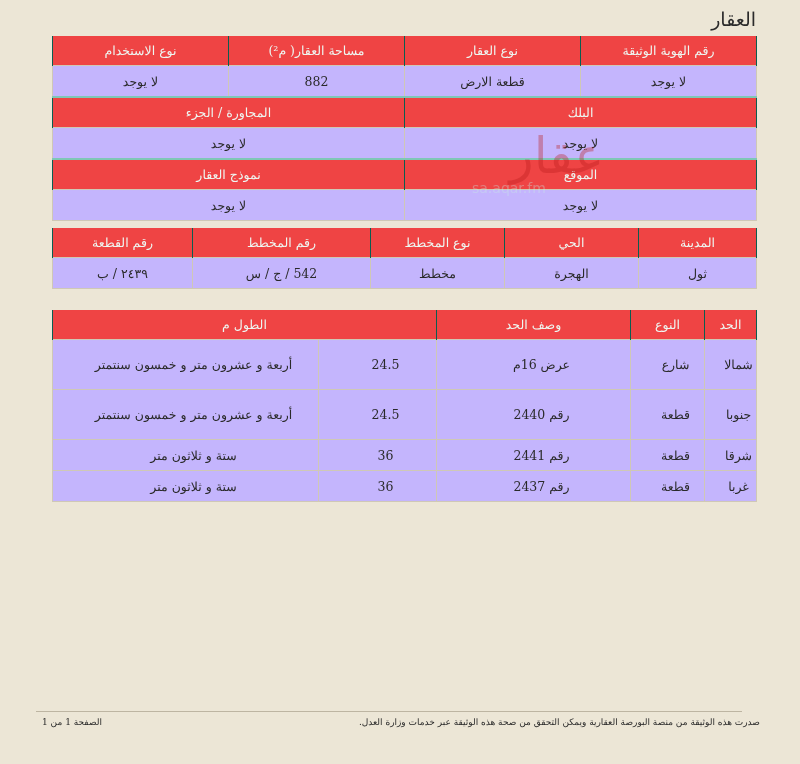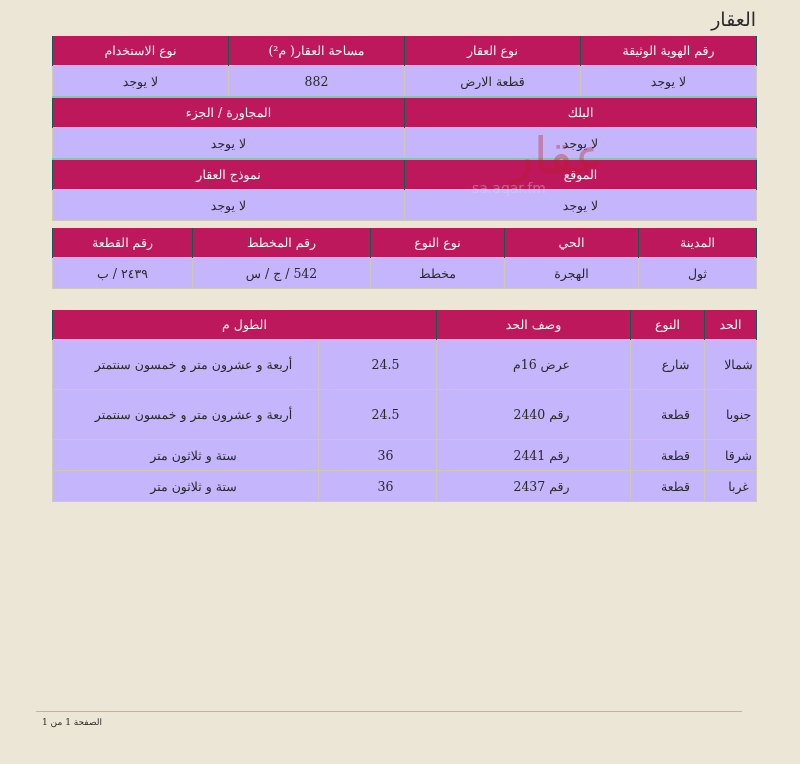--- a/index.html
+++ b/index.html
@@ -13,21 +13,21 @@
   .page { position:absolute; left:0; top:0; width:800px; height:764px; }
   .section-title {
     position:absolute; right:44px; top:8px;
     font-size:19px; color:#2a2a2a; direction:rtl;
   }
   table {
     position:absolute; border-collapse:collapse; direction:rtl;
     table-layout:fixed;
   }
   th {
-    background:#be185d; color:#eef7f2; font-weight:normal;
+    background:#ef4444; color:#eef7f2; font-weight:normal;
     font-size:12.5px; height:29px; text-align:center;
     border-left:1px solid #0b5e50; border-right:1px solid #0b5e50;
     padding:0;
   }
   td {
     background:#c4b5fd; font-size:12.5px; text-align:center;
     border:1px solid #cfc8b6; padding:0; height:30px; color:#2a2a2a;
   }
   tr.g-row td { border-bottom:2px solid #7fc7b6; }
   .t-main { left:52px; top:36px; width:704px; }
@@ -108,21 +108,21 @@
         <col style="width:118px">
         <col style="width:134px">
         <col style="width:134px">
         <col style="width:178px">
         <col style="width:140px">
       </colgroup>
     <tbody>
         <tr>
       <th>المدينة</th>
       <th>الحي</th>
-      <th>نوع النوع</th>
+      <th>نوع المخطط</th>
       <th>رقم المخطط</th>
       <th>رقم القطعة</th>
     </tr>
     <tr>
       <td>ثول</td>
       <td>الهجرة</td>
       <td>مخطط</td>
       <td>542 / ج / س</td>
       <td>٢٤٣٩ / ب</td>
     </tr>
@@ -174,15 +174,16 @@
     </tr>
   </tbody>
     </table>
 
   <div class="watermark">
     <div class="wm-logo">عقار</div>
     <div class="wm-url">sa.aqar.fm</div>
   </div>
 
   <div class="footer-line"></div>
+  <div class="footer-text">صدرت هذه الوثيقة من منصة البورصة العقارية ويمكن التحقق من صحة هذه الوثيقة عبر خدمات وزارة العدل.</div>
   <div class="footer-page">الصفحة 1 من 1</div>
 
 </div>
 
 </body></html>

